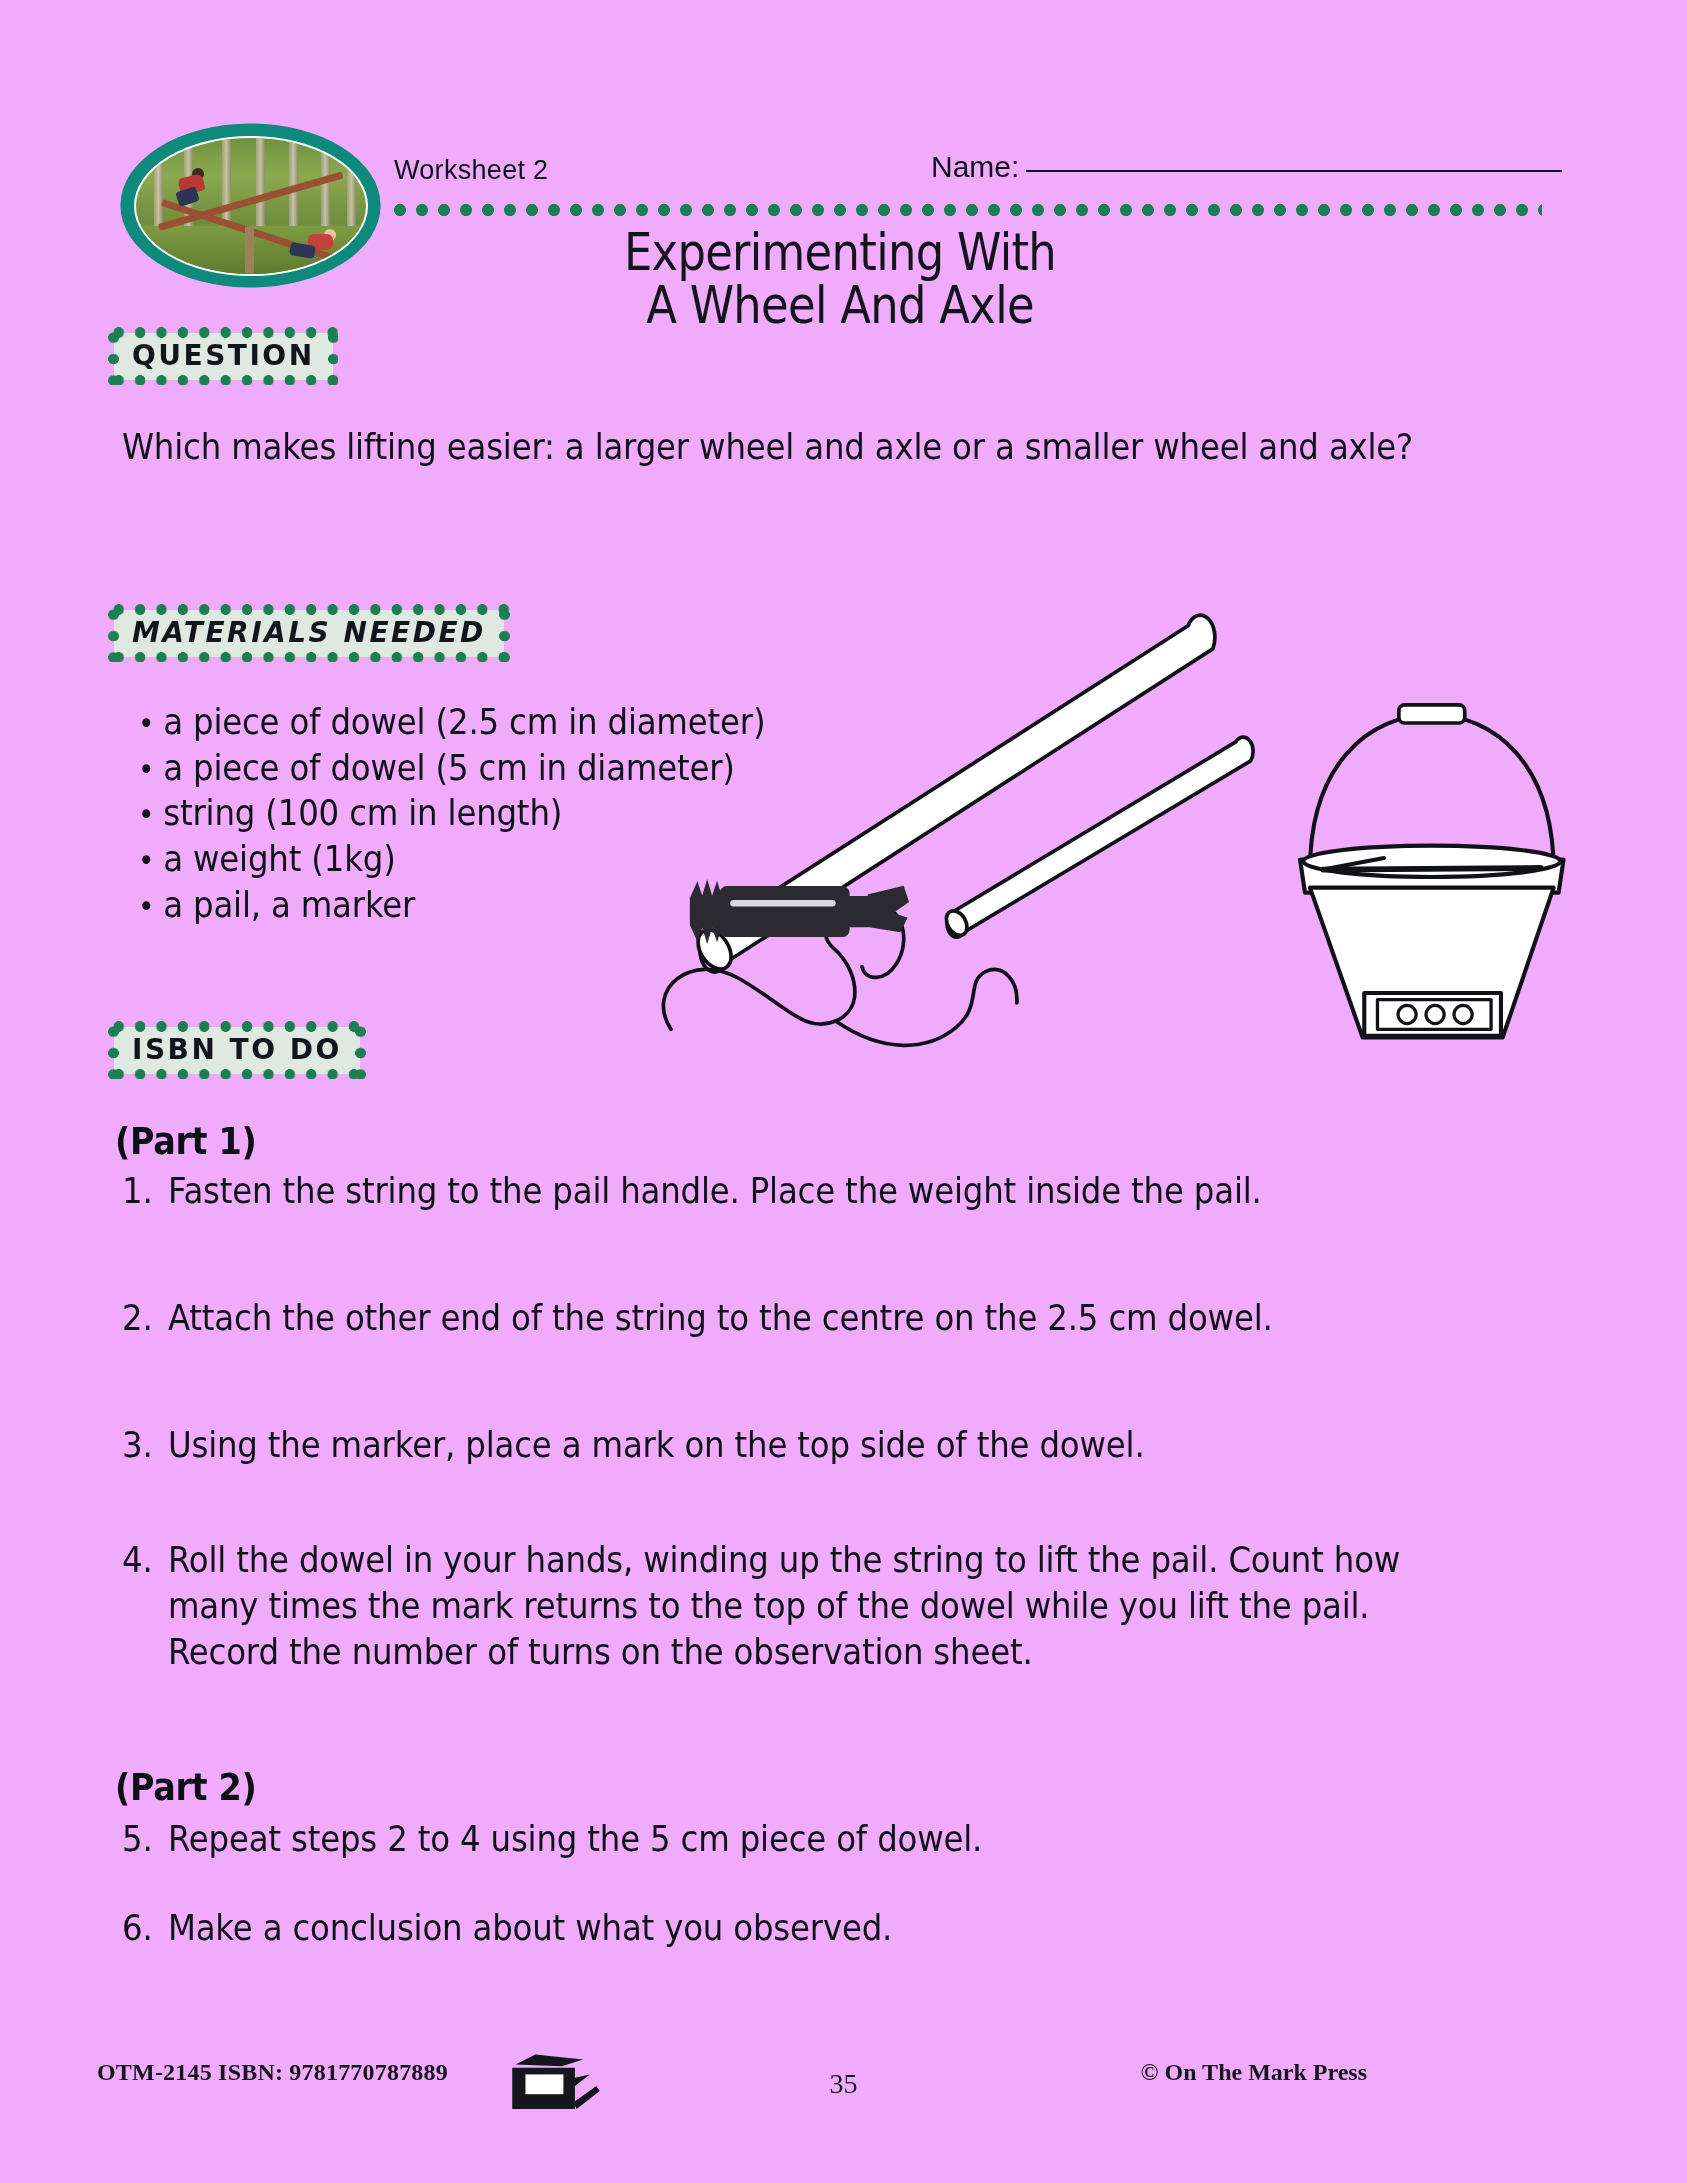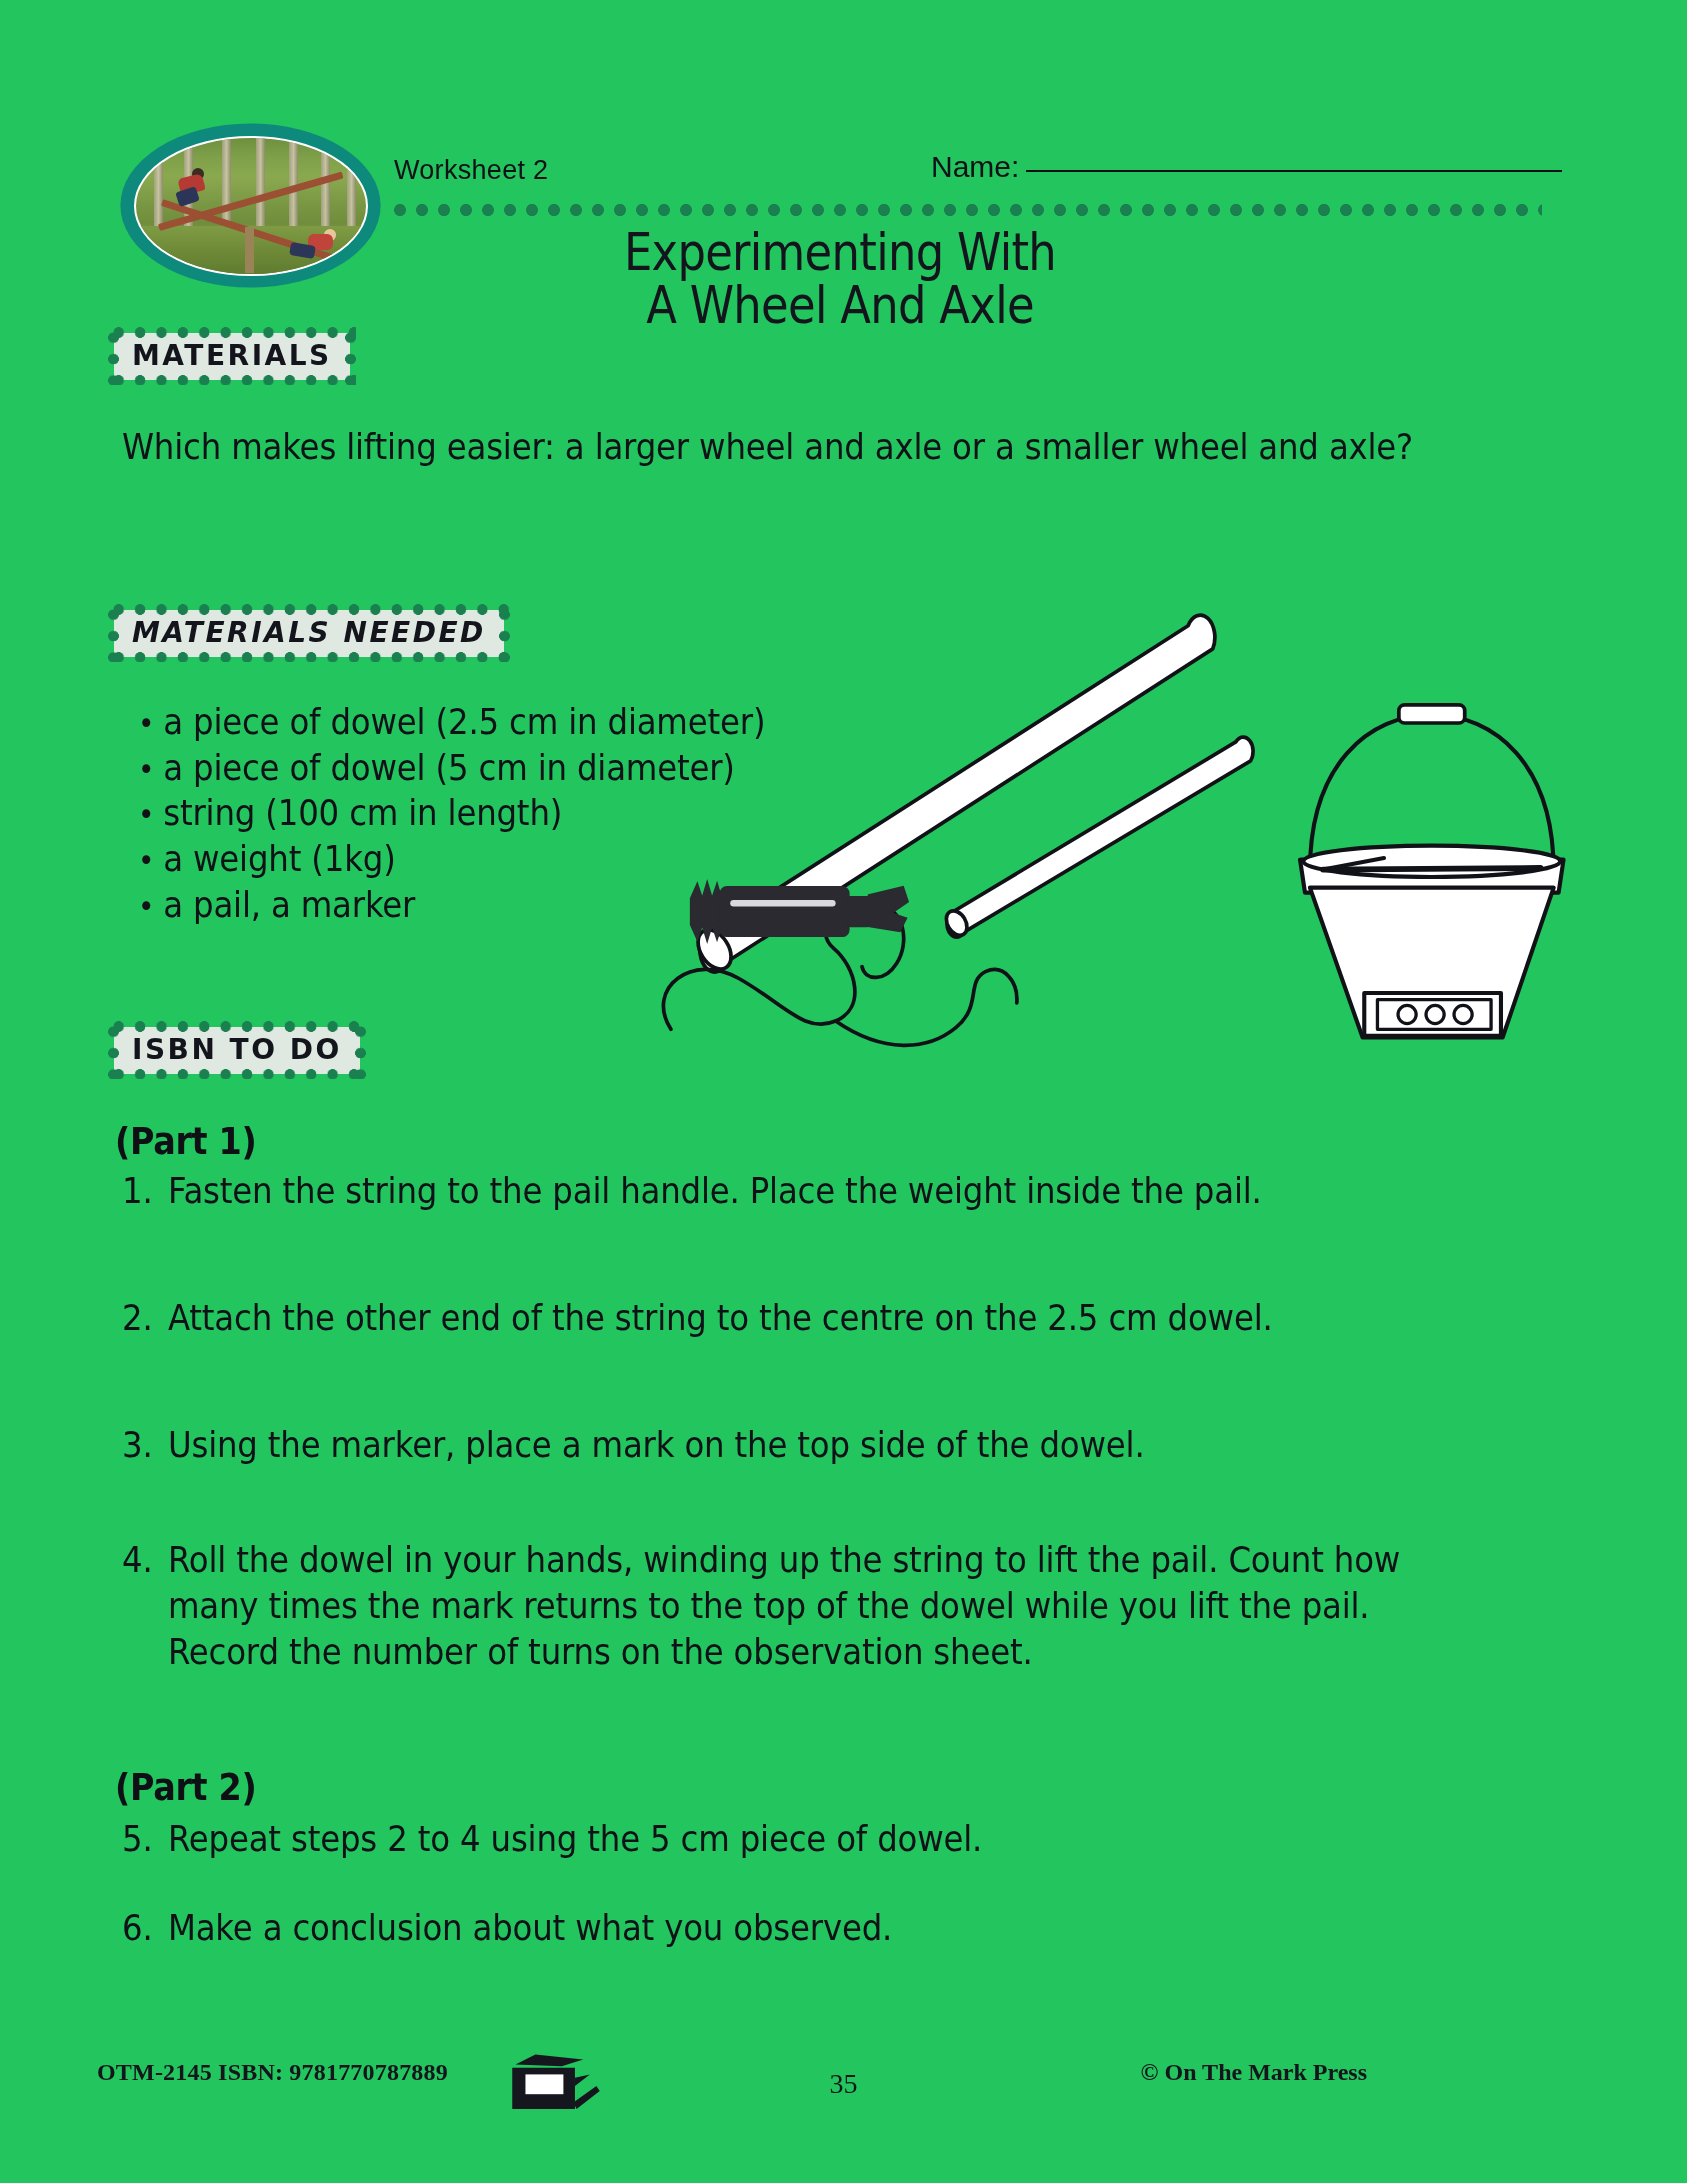--- a/index.html
+++ b/index.html
@@ -9,21 +9,21 @@
     background: #ffffff;
   }
   body {
     font-family: "Liberation Sans", sans-serif;
     color: #0d0d14;
   }
   #page {
     position: relative;
     width: 1687px;
     height: 2183px;
-    background: #22c55e;
+    background: #f0abfc;
     overflow: hidden;
   }
 
   
   #header-area {
     position: absolute;
     left: 0; top: 0;
     width: 1687px; height: 247px;
   }
   #logo-oval {
@@ -386,21 +386,21 @@
     </div>
 
     <div id="header-dots"></div>
   </div>
 
   <div id="doc-title">
     <span class="tline">Experimenting With</span>
     <span class="tline">A Wheel And Axle</span>
   </div>
 
-  <div class="section-head" id="head-question">MATERIALS</div>
+  <div class="section-head" id="head-question">QUESTION</div>
 
   <div class="body-text" id="question-text">Which makes lifting easier:  a larger wheel and axle or a smaller wheel and axle?</div>
 
   <div class="section-head" id="head-materials">MATERIALS NEEDED</div>
 
   <ul id="materials-list">
     <li>a piece of dowel (2.5 cm in diameter)</li>
     <li>a piece of dowel (5 cm in diameter)</li>
     <li>string (100 cm in length)</li>
     <li>a weight (1kg)</li>

